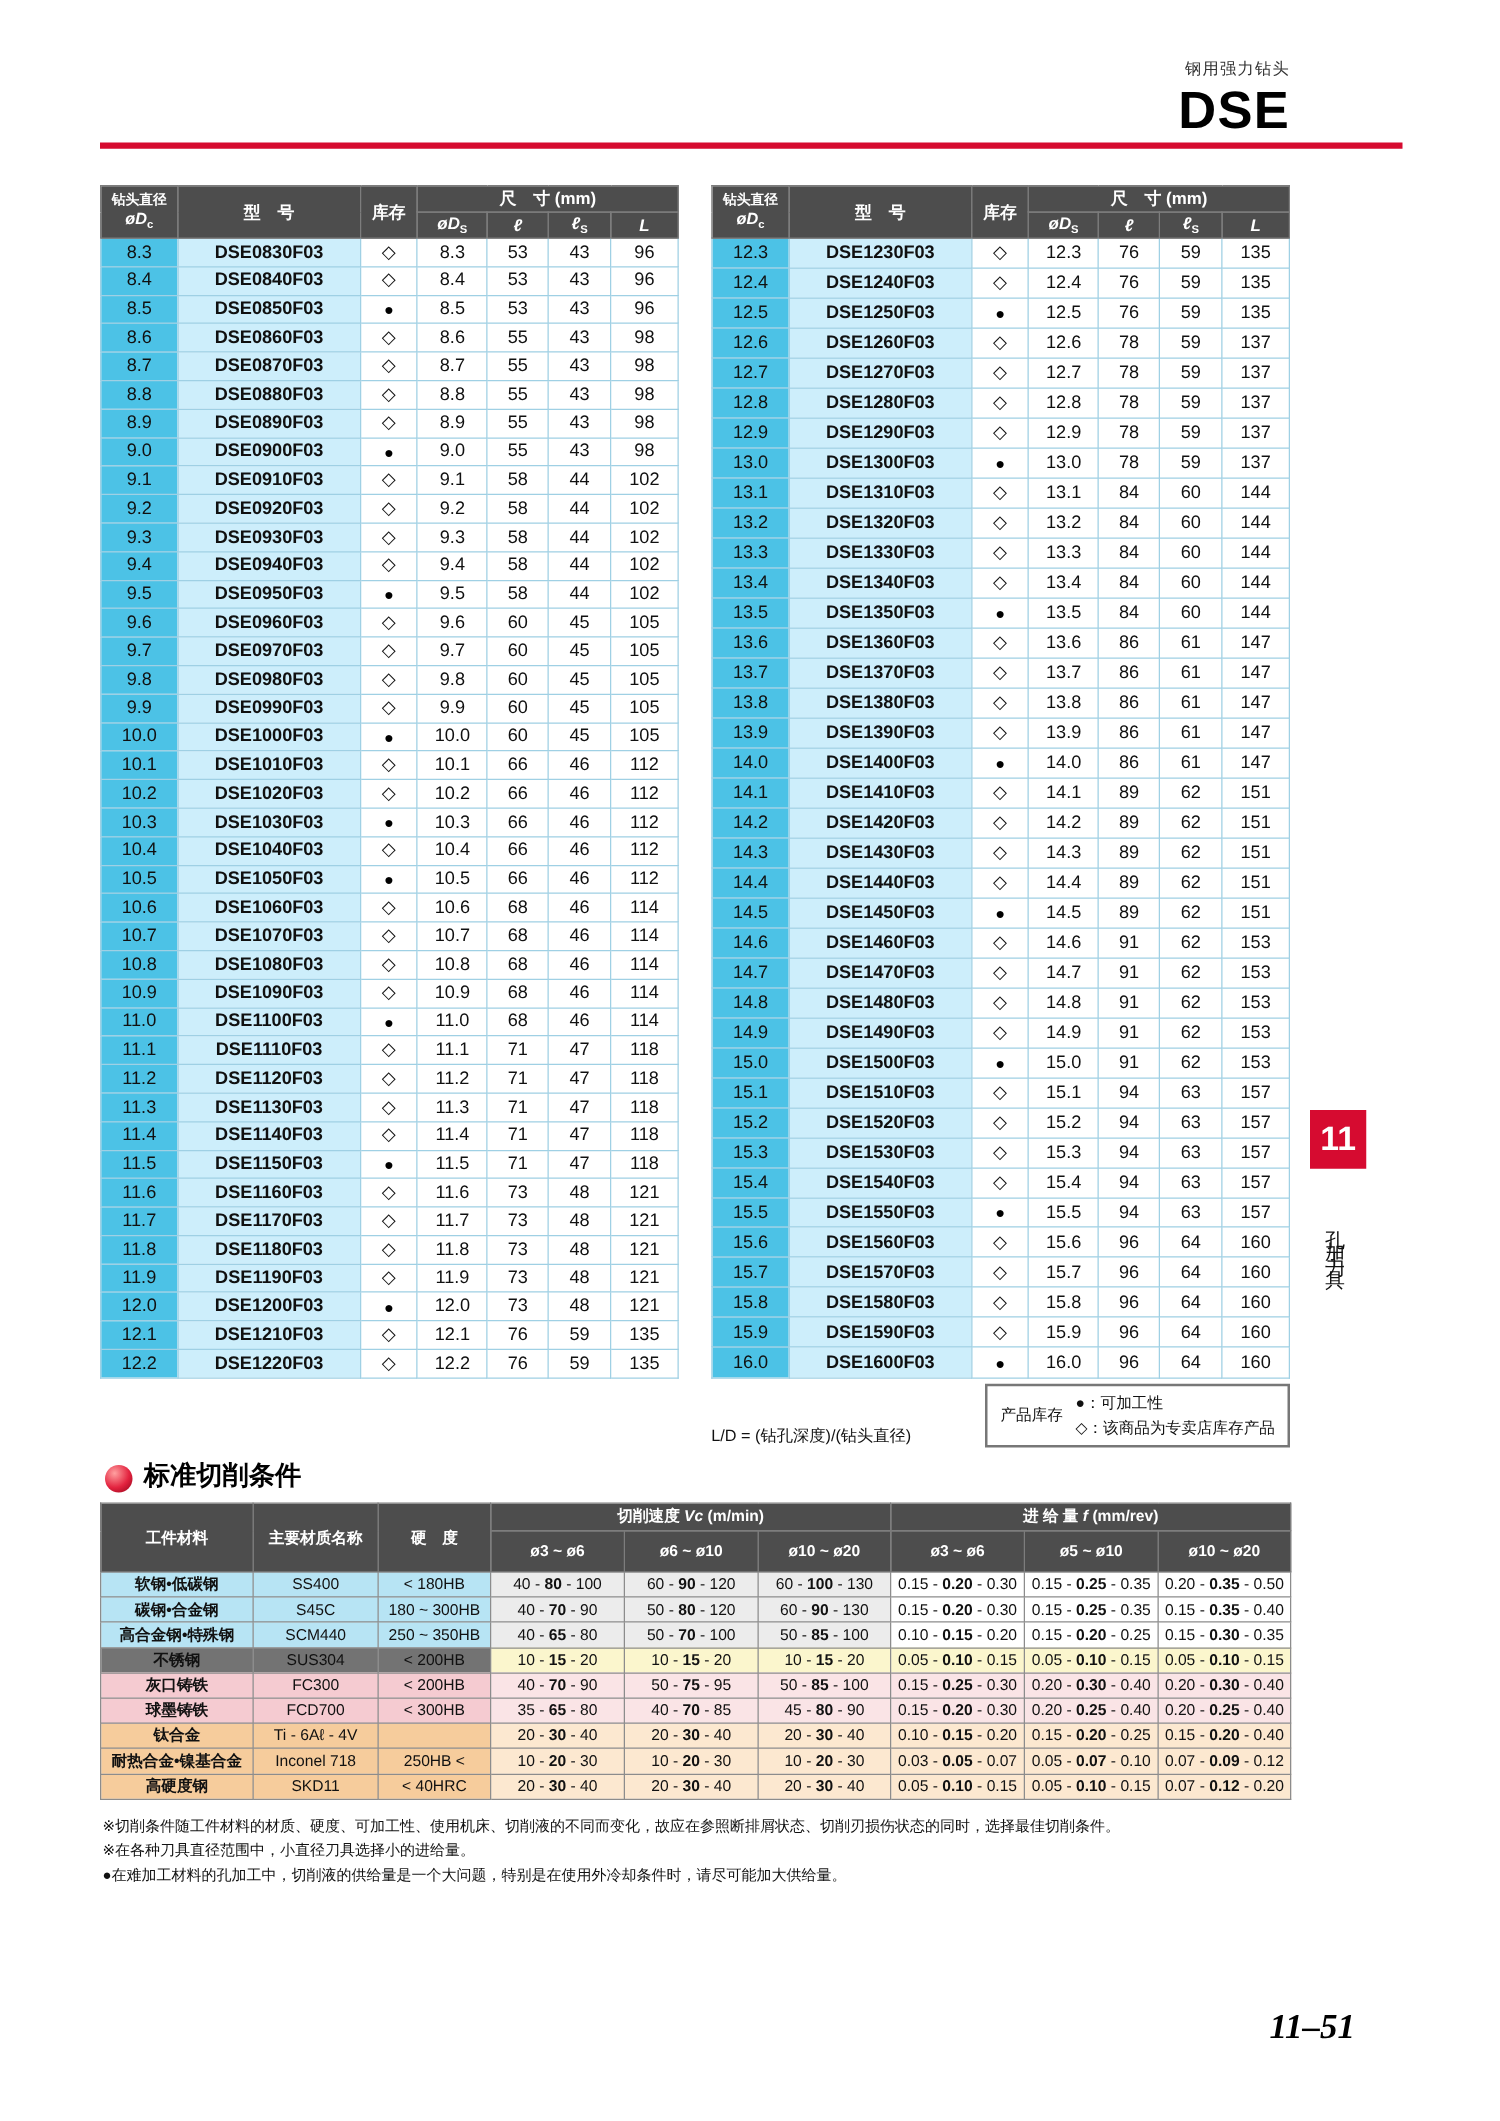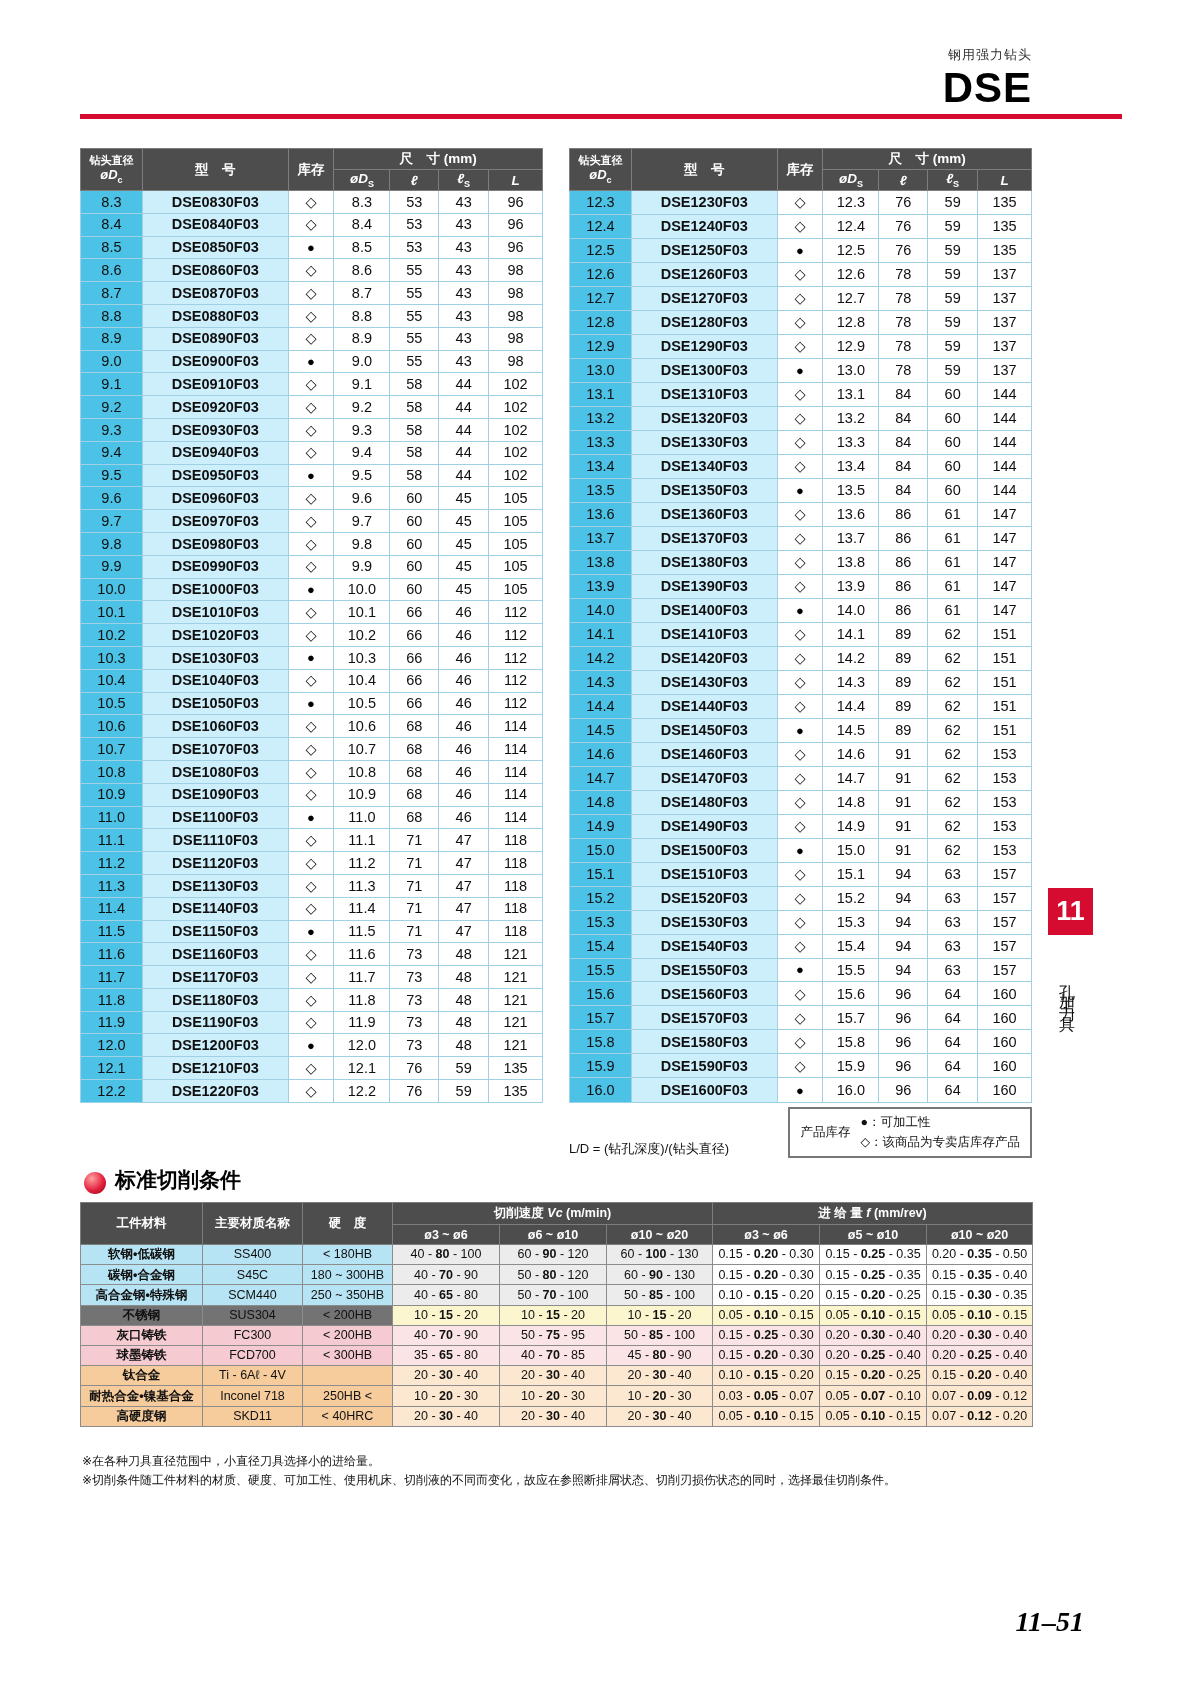--- a/index.html
+++ b/index.html
@@ -59,21 +59,21 @@
   .cut-header { position:absolute; top:1166px; left:84px; display:flex; align-items:flex-end; gap:9px; }
   .red-ball { width:22px; height:22px; border-radius:50%;
     background:radial-gradient(circle at 35% 30%, #ffa0a0, #e3233f 55%, #8e0016); }
   .cut-title { font-size:21px; font-weight:bold; color:#000; }
 
   .cut-table { position:absolute; top:1202px; left:80px; width:952px;
     border-collapse:collapse; table-layout:fixed; }
   .cut-table th { background:#4d4d4d; color:#fff; border:1px solid #7d7d7d;
     font-size:12.5px; font-weight:bold; padding:2px 0; text-align:center; }
   .cut-table th i { font-style:italic; }
-  .th-range { font-size:12px; height:20px; }
+  .th-range { font-size:12px; height:33px; }
   .cut-table td { border:1px solid #8c8c8c; height:20.2px; padding:0;
     text-align:center; font-size:12.5px; line-height:1; }
   .c-mat { font-weight:bold; }
   .c-vc { font-size:12px; }
   .c-f { font-size:11.5px; }
   .c-vc b, .c-f b { font-weight:bold; }
 
   .t-blue .c-label { background:#b7e4f4; }
   .t-blue .c-vc { background:#ececec; }
   .t-blue .c-f { background:#ffffff; }
@@ -1013,17 +1013,18 @@
         <td class="c-vc">20 - <b>30</b> - 40</td>
         <td class="c-vc">20 - <b>30</b> - 40</td>
         <td class="c-f">0.05 - <b>0.10</b> - 0.15</td>
         <td class="c-f">0.05 - <b>0.10</b> - 0.15</td>
         <td class="c-f">0.07 - <b>0.12</b> - 0.20</td>
       </tr>
     </tbody>
 </table>
 
 <div id="notes" class="notes">
+    <div class="note-line">※切削条件随工件材料的材质、硬度、可加工性、使用机床、切削液的不同而变化，故应在参照断排屑状态、切削刃损伤状态的同时，选择最佳切削条件。</div>
     <div class="note-line">※在各种刀具直径范围中，小直径刀具选择小的进给量。</div>
-    <div class="note-line">※切削条件随工件材料的材质、硬度、可加工性、使用机床、切削液的不同而变化，故应在参照断排屑状态、切削刃损伤状态的同时，选择最佳切削条件。</div>
+    <div class="note-line">●在难加工材料的孔加工中，切削液的供给量是一个大问题，特别是在使用外冷却条件时，请尽可能加大供给量。</div>
   </div>
 
 <div class="page-num">11–51</div>
 
 </body></html>

